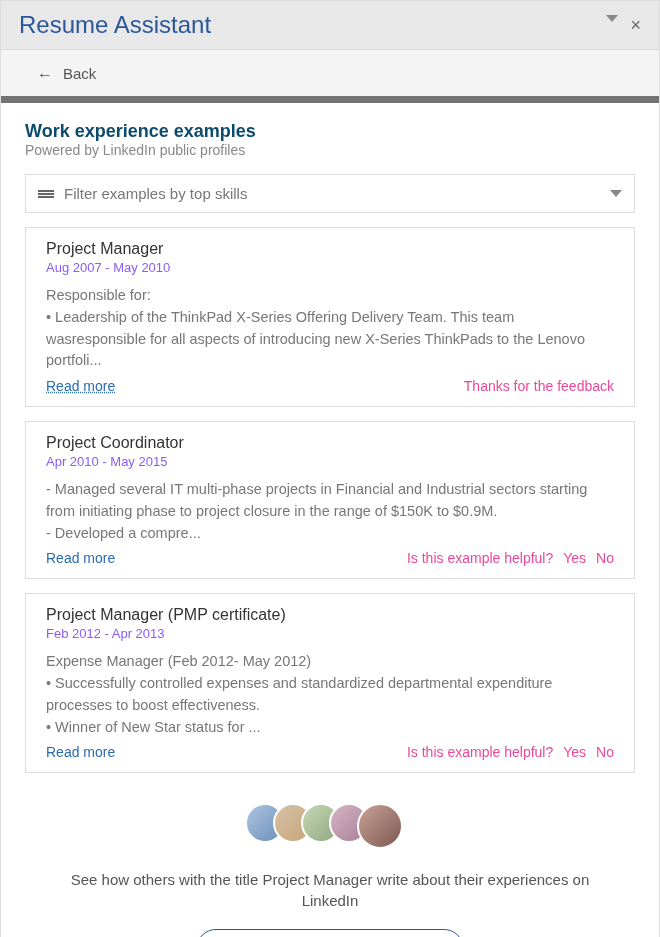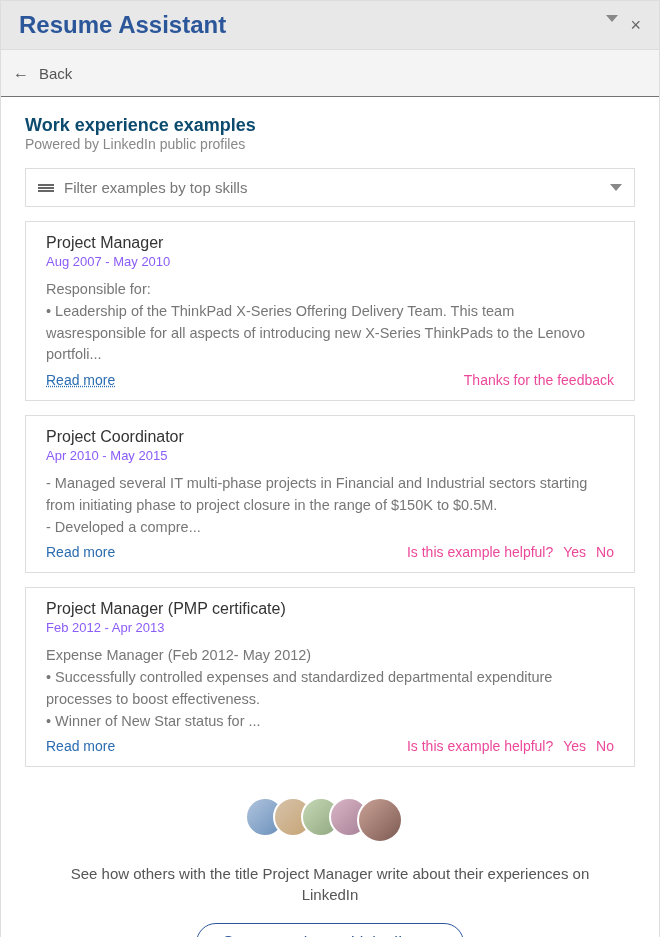--- a/index.html
+++ b/index.html
@@ -17,27 +17,27 @@
       background: #e8e8e8;
       padding: 10px 18px;
       border-bottom: 1px solid #ddd;
       display: flex;
       align-items: center;
       justify-content: space-between;
     }
     .title-bar h1 {
       color: #2b579a;
       font-size: 24px;
-      font-weight: 700;
+      font-weight: 400;
     }
     .title-controls { display: flex; gap: 12px; color: #666; }
     .back-bar {
       background: #f4f4f4;
-      padding: 14px 12px;
-      border-bottom: 1px solid #737373;
+      padding: 14px 36px;
+      border-bottom: 7px solid #737373;
       display: flex;
       align-items: center;
       gap: 10px;
       color: #555;
       font-size: 15px;
       cursor: pointer;
     }
     .content {
       padding: 18px 24px;
       position: relative;
@@ -208,21 +208,21 @@
         <span class="read-more dotted">Read more</span>
         <div class="feedback">
           <span>Thanks for the feedback</span>
         </div>
       </div>
     </div>
 
     <div class="example-card">
       <div class="card-title">Project Coordinator</div>
       <div class="card-dates">Apr 2010 - May 2015</div>
-      <div class="card-body" style="white-space:pre-line;">- Managed several IT multi-phase projects in Financial and Industrial sectors starting from initiating phase to project closure in the range of $150K to $0.5M.
+      <div class="card-body" style="white-space:pre-line;">- Managed several IT multi-phase projects in Financial and Industrial sectors starting from initiating phase to project closure in the range of $150K to $0.9M.
 - Developed a compre...</div>
       <div class="card-footer">
         <span class="read-more">Read more</span>
         <div class="feedback">
           <span>Is this example helpful?</span>
           <span class="yn">Yes</span>
           <span class="yn">No</span>
         </div>
       </div>
     </div>

